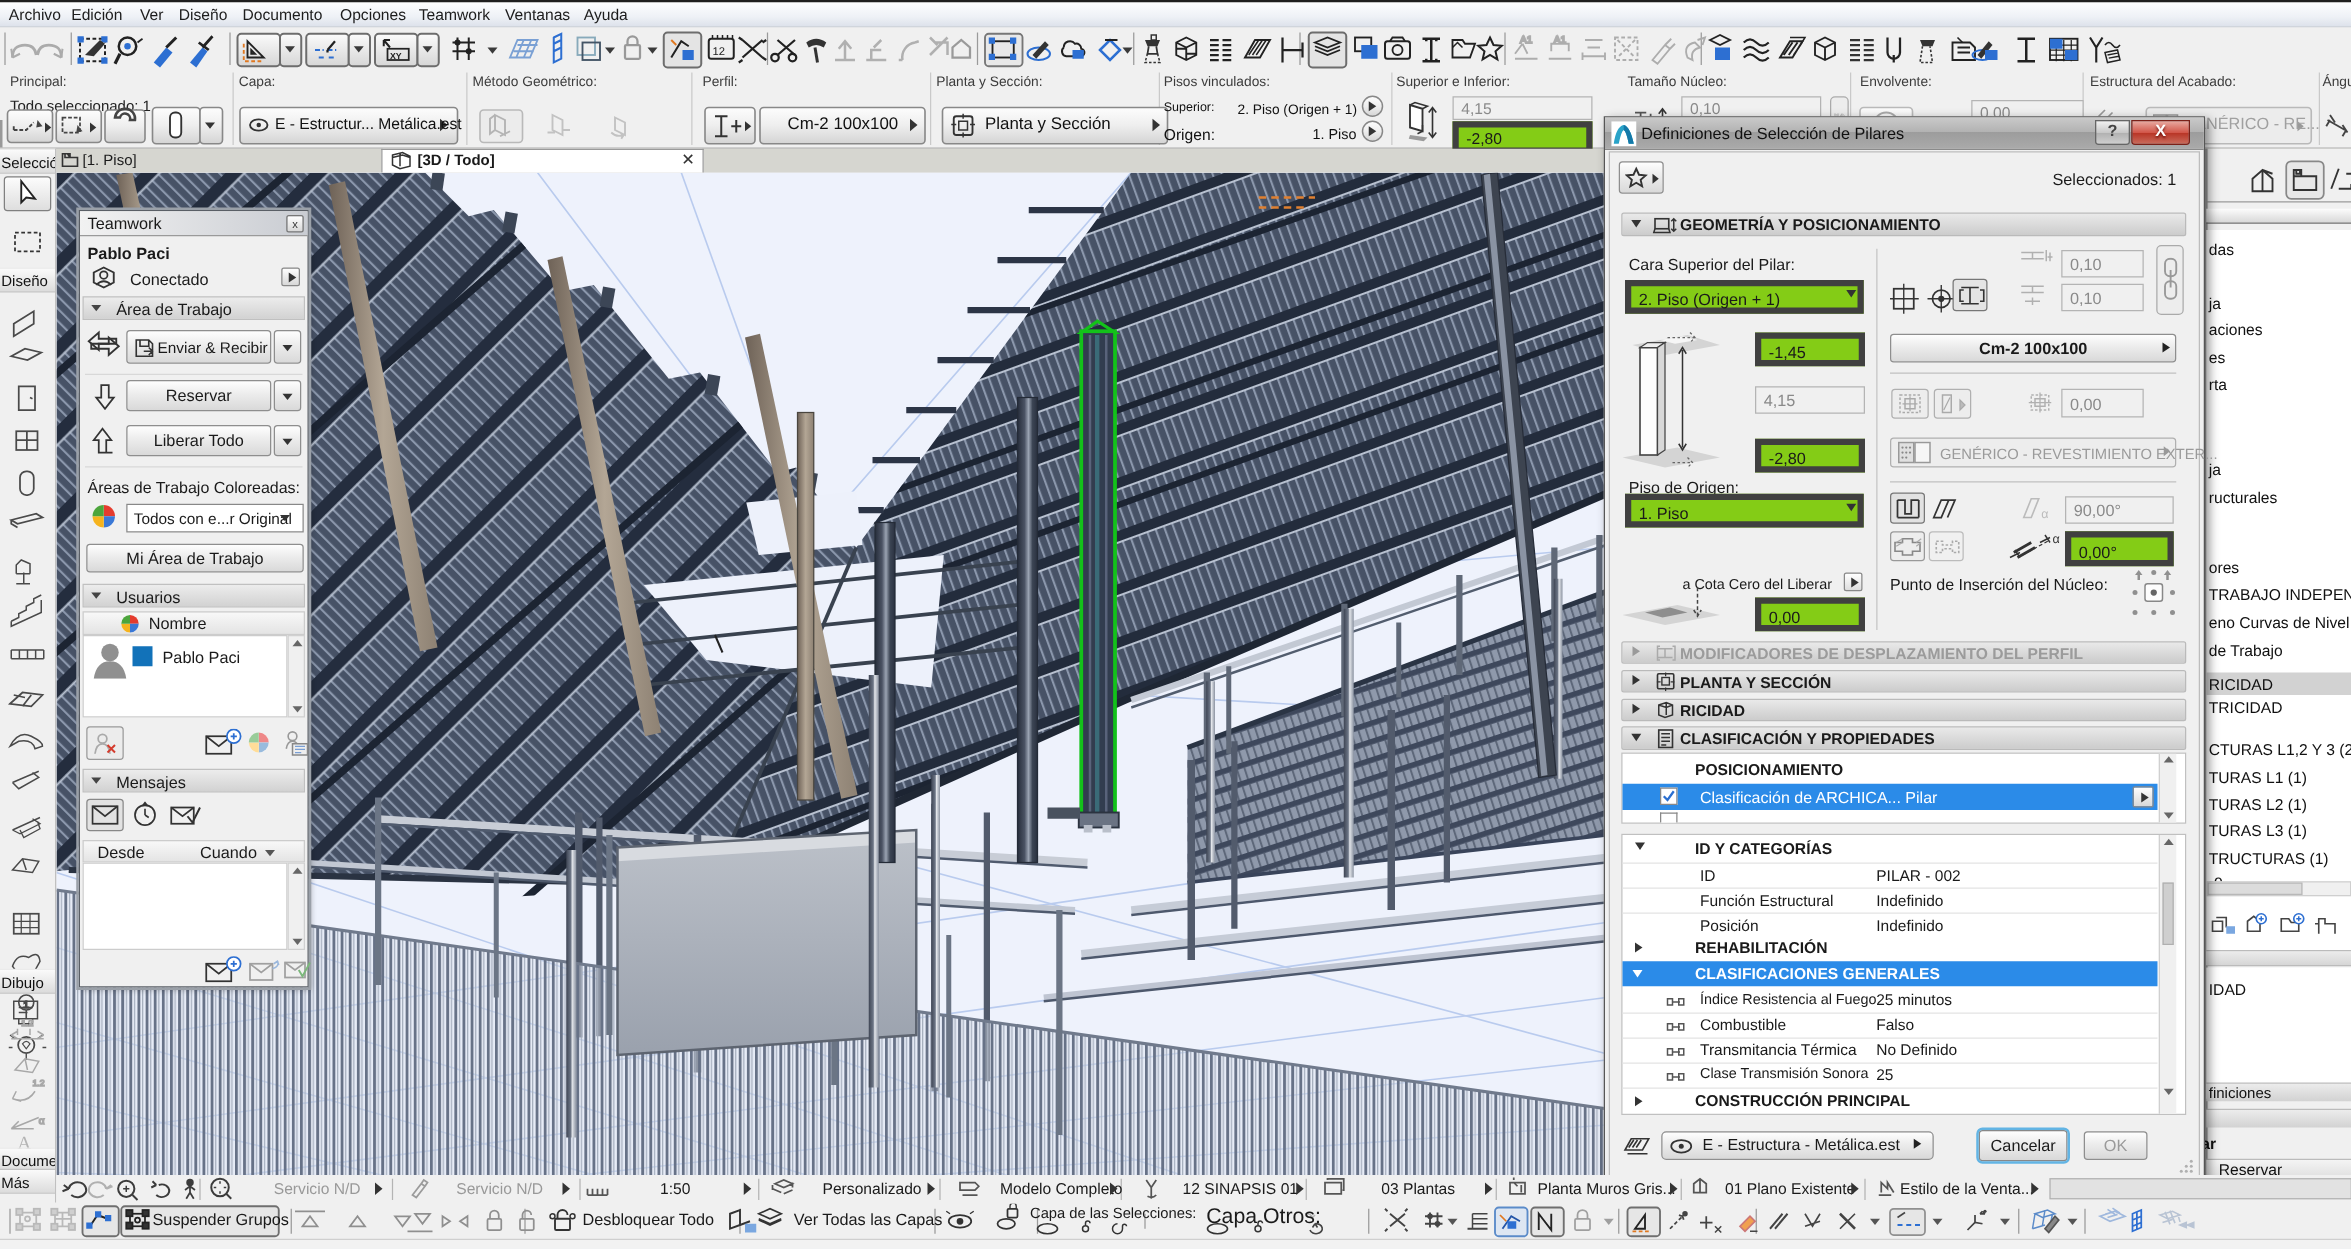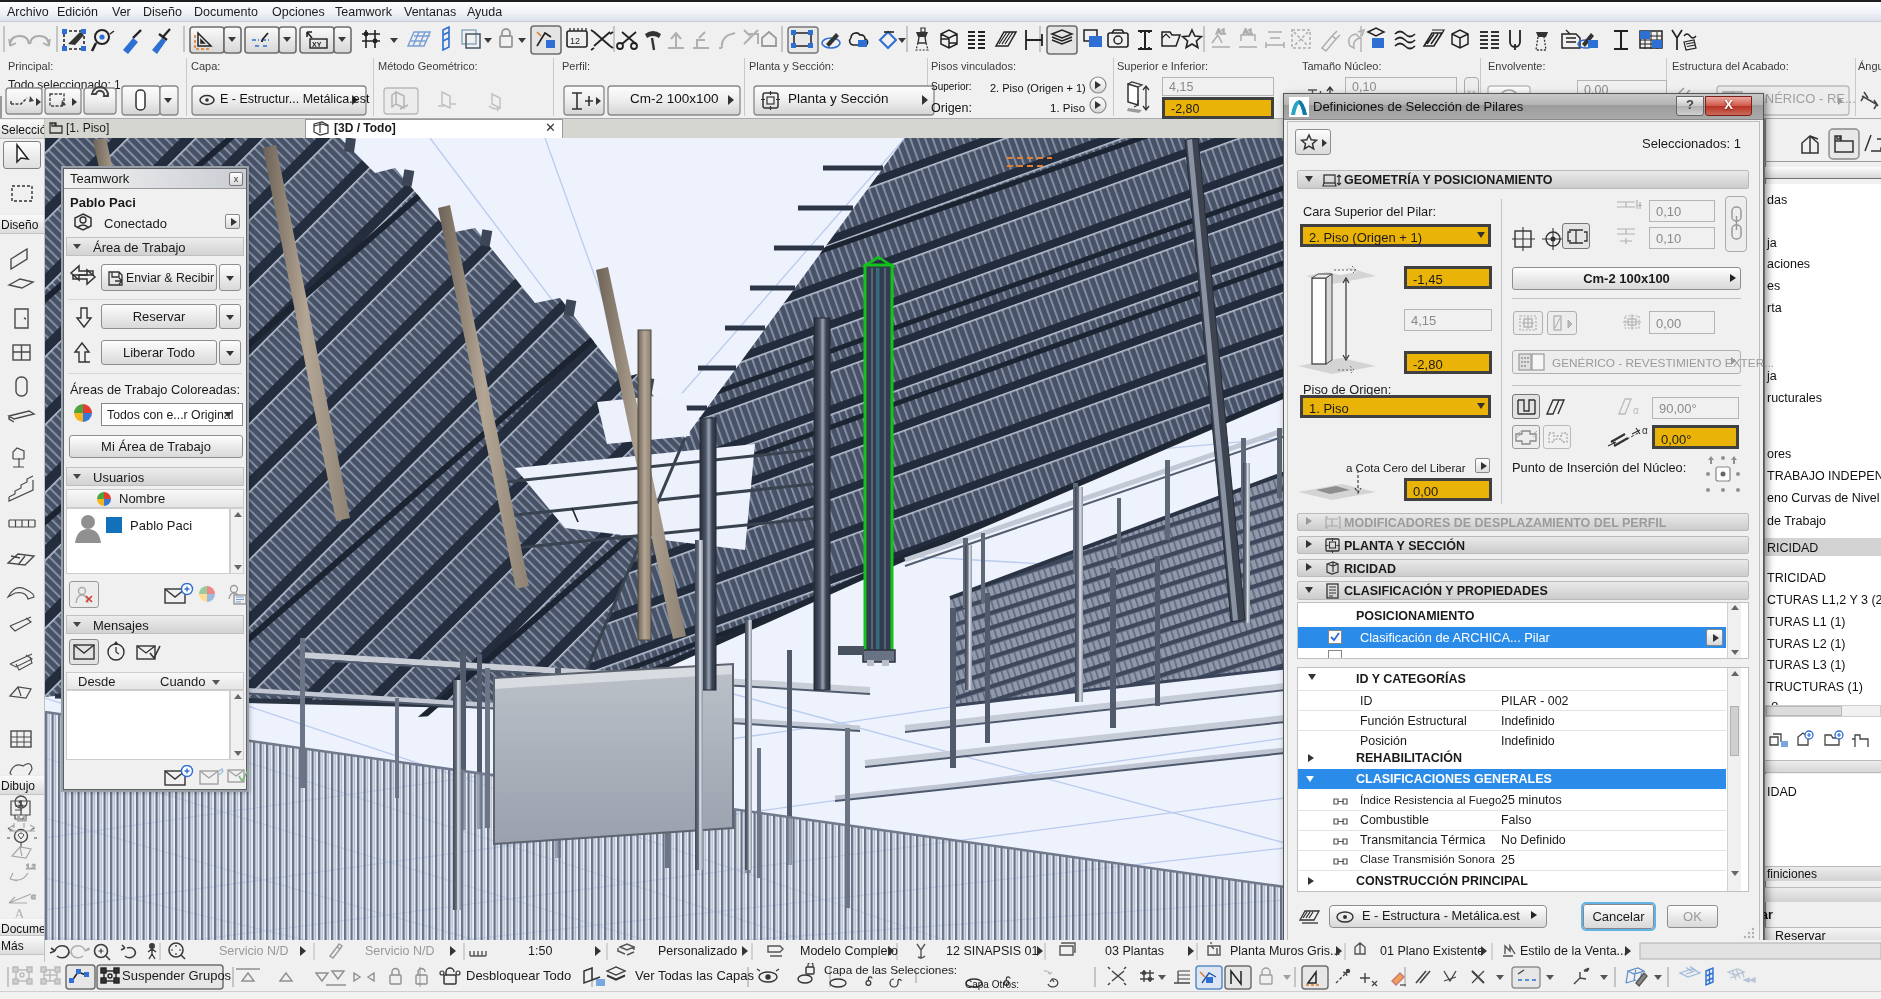--- a/index.html
+++ b/index.html
@@ -13,21 +13,21 @@
 #infobar { left:0; top:56px; width:1881px; height:63px; background:#f0f0f0; border-bottom:1px solid #ababab; font-size:11px; color:#3c3c3c; }
 #tabbar { left:0; top:119px; width:1881px; height:19px; background:#d6d6d0; font-size:12px; color:#1a1a1a; }
 .ibsep { position:absolute; top:2px; width:1px; height:58px; background:#c9c9c9; }
 .iblabel { position:absolute; top:4px; white-space:nowrap; }
 #sidebar { left:0; top:119px; width:45px; height:843px; background:#f0f0f0; border-right:1px solid #c0c0c0; }
 .sbhead { position:absolute; left:0; width:44px; height:20px; background:linear-gradient(#fafafa,#dcdcdc); border-top:1px solid #ebebeb; border-bottom:1px solid #c4c4c4; font-size:12px; color:#111; padding:3px 0 0 1px; white-space:nowrap; overflow:hidden; }
 #bottom1 { left:45px; top:940px; width:1836px; height:23px; background:#f0f0f0; font-size:12.5px; color:#999; }
 #bottom2 { left:0; top:963px; width:1881px; height:28px; background:#f0f0f0; font-size:13px; color:#1a1a1a; }
 #statusbar { left:0; top:991px; width:1881px; height:8px; background:#f2f2f2; border-top:1px solid #cfcfcf; }
 .btn { position:absolute; background:linear-gradient(#fefefe,#ececec 45%,#d9d9d9); border:1px solid #8e8e8e; border-radius:3px; font-size:13px; color:#1a1a1a; text-align:center; }
-.field { position:absolute; background:#eab308; border:3px solid #404040; font-size:13px; color:#1a1a1a; padding:2px 0 14px 6px; }
+.field { position:absolute; background:#84cc16; border:5px solid #404040; font-size:13px; color:#1a1a1a; padding:2px 0 14px 6px; }
 .fieldd { position:absolute; background:#f0f0f0; border:1px solid #b4b4b4; font-size:13px; color:#8a8a8a; padding:2px 0 0 6px; }
 </style>
 </head>
 <body>
 <div id="viewport" class="abs" style="left:45px;top:138px;width:1240px;height:802px;background:#eef2fc;overflow:hidden">
 <svg width="1240" height="802" xmlns="http://www.w3.org/2000/svg">
 <defs>
 <pattern id="deckL" width="7" height="48" patternUnits="userSpaceOnUse" patternTransform="rotate(-45)">
   <rect width="7" height="48" fill="#475266"></rect>
   <rect x="0" width="1.7" height="48" fill="#8b97ac"></rect>
@@ -721,21 +721,21 @@
 <div style="position:absolute;left:10px;top:160px">es</div>
 <div style="position:absolute;left:10px;top:182px">rta</div>
 <div style="position:absolute;left:10px;top:250px">ja</div>
 <div style="position:absolute;left:10px;top:272px">ructurales</div>
 <div style="position:absolute;left:10px;top:328px">ores</div>
 <div style="position:absolute;left:10px;top:350px;white-space:nowrap">TRABAJO INDEPENDIENTE</div>
 <div style="position:absolute;left:10px;top:372px;white-space:nowrap">eno Curvas de Nivel (201</div>
 <div style="position:absolute;left:10px;top:395px">de Trabajo</div>
 <div style="position:absolute;left:8px;top:419px;width:116px;height:18px;background:#d2d2d2"></div>
 <div style="position:absolute;left:10px;top:422px">RICIDAD</div>
-<div style="position:absolute;left:10px;top:452px">TRICIDAD</div>
+<div style="position:absolute;left:10px;top:440px">TRICIDAD</div>
 <div style="position:absolute;left:10px;top:474px;white-space:nowrap">CTURAS L1,2 Y 3 (2018-07</div>
 <div style="position:absolute;left:10px;top:496px">TURAS L1 (1)</div>
 <div style="position:absolute;left:10px;top:518px">TURAS L2 (1)</div>
 <div style="position:absolute;left:10px;top:539px">TURAS L3 (1)</div>
 <div style="position:absolute;left:10px;top:561px">TRUCTURAS (1)</div>
 <div style="position:absolute;left:10px;top:579px">-o</div>
 <div style="position:absolute;left:8px;top:586px;width:116px;height:12px;background:#f0f0f0;border:1px solid #cfcfcf">
       <div style="width:76px;height:10px;background:#dcdcdc;border:1px solid #b8b8b8"></div>
     </div>
 <svg class="abs" style="left:10px;top:610px" width="114" height="26" xmlns="http://www.w3.org/2000/svg">
@@ -1404,15 +1404,15 @@
       </g>
 <g fill="none" stroke="#b9c4d4" stroke-width="1.3">
         <path d="M1728,9 l10,-3 6,3 -10,3 z m2,6 l8,-2.5 m-6,-6 l4,10 m0,-11 l4,10 m2,-8 l2,7"></path>
         <path d="M1744,17 l5,-2 v4 z m6,0 l5,-2 v4 z" fill="#b9c4d4"></path>
       </g>
 </svg>
 <span style="position:absolute;left:122px;top:5px">Suspender Grupos</span>
 <span style="position:absolute;left:466px;top:5px">Desbloquear Todo</span>
 <span style="position:absolute;left:635px;top:5px">Ver Todas las Capas</span>
 <span style="position:absolute;left:824px;top:0px;font-size:11.8px">Capa de las Selecciones:</span>
-<span style="position:absolute;left:965px;top:16px;font-size:10px">Capa Otros:</span>
+<span style="position:absolute;left:965px;top:0px;font-size:17px">Capa Otros:</span>
 </div>
 <div id="statusbar" class="abs"></div>
 
 </body></html>

